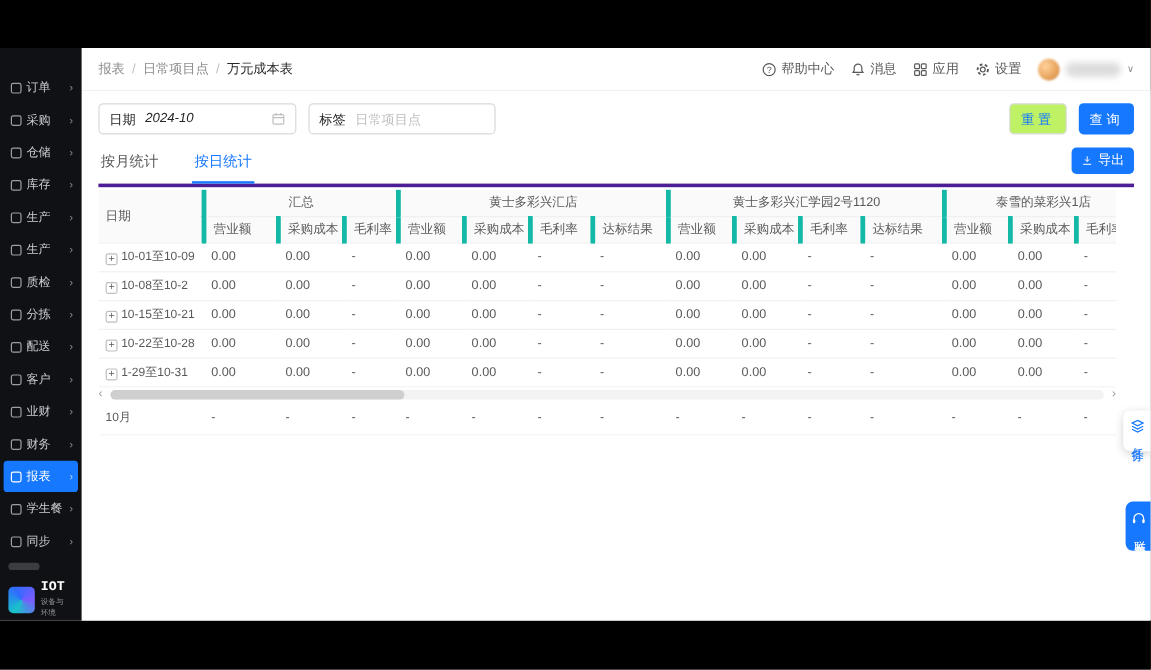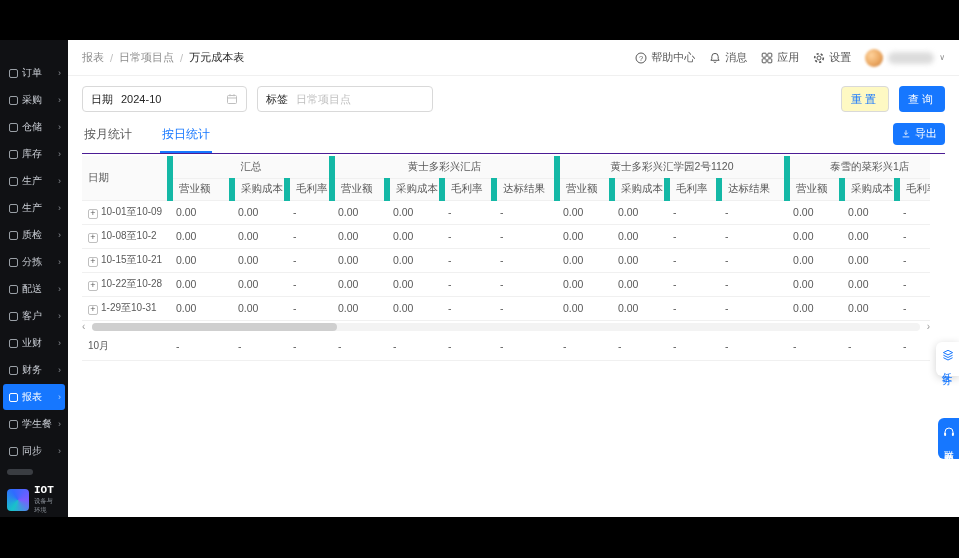--- a/index.html
+++ b/index.html
@@ -41,47 +41,47 @@
             background:radial-gradient(circle at 35% 35%,#ffd29b,#e8a35c 60%,#b86a2e); filter:blur(1px); }
   .name-blur { width:46px; height:12px; border-radius:6px; background:#dcdcdc; filter:blur(2.5px); }
   .caret { font-size:8px; color:#8c8c8c; }
 
   .content { flex:1; padding:10px 14px 0; background:#fff; overflow:hidden; }
 
   
   .filters { display:flex; align-items:center; gap:10px; }
   .fbox { display:flex; align-items:center; height:26px; border:1px solid #d9d9d9; border-radius:4px;
           padding:0 8px; font-size:11px; gap:8px; background:#fff; cursor:pointer; }
-  .fbox-date { width:165px; } .fbox-company { width:170px; } .fbox-tag { width:176px; }
+  .fbox-date { width:165px; } .fbox-company { width:170px; } .fbox-tag { width:156px; }
   .flabel { color:#262626; flex-shrink:0; }
-  .fvalue { color:#262626; }
+  .fvalue { color:#262626;font-style:italic; }
   .fplaceholder { color:#bfbfbf; }
   .ficon { margin-left:auto; display:flex; }
   .spacer { flex:1; }
   .btn { height:26px; border-radius:4px; font-size:11px; display:flex; align-items:center; cursor:pointer; }
-  .btn-reset { padding:12px 9px; border:1px solid #d9d9d9; background:#fef9c3; color:#1677ff; letter-spacing:3px; }
+  .btn-reset { padding:12px 9px; border:1px solid #d9d9d9; background:#bef264; color:#1677ff; letter-spacing:3px; }
   .btn-query { padding:0 9px; border:none; background:#1677ff; color:#fff; letter-spacing:3px; }
 
   
   .notice { margin-top:12px; height:24px; background:#e8f3ff; border:1px solid #b9dcff; border-radius:4px;
             display:flex; align-items:center; gap:6px; padding:0 10px; font-size:11px; color:#333; }
 
   
-  .tabs-row { margin-top:6px; display:flex; align-items:center; border-bottom:1px solid #4c1d95;justify-content:flex-end; }
+  .tabs-row { margin-top:6px; display:flex; align-items:center; border-bottom:3px solid #4c1d95;justify-content:flex-end; }
   .tab { font-size:12px; color:#595959; padding:8px 2px 8px; margin-right:26px; cursor:pointer;
          border-bottom:2px solid transparent; }
   .tab.active { color:#1677ff; border-bottom-color:#1677ff; }
   .btn-export { margin-left:auto; margin-bottom:4px; height:22px; padding:0 8px; background:#1677ff; color:#fff;
                 border-radius:4px; font-size:11px; display:flex; align-items:center; gap:4px; cursor:pointer; }
 
   
   .table-wrap { margin-top:2px; }
   .tclip { width:848px; overflow:hidden; }
   table { border-collapse:collapse; table-layout:fixed; width:870px; font-size:10.5px; color:#595959; }
-  thead th { background:#fafafa; border-bottom:1px solid #f0f0f0; border-right:6px solid #14b8a6;
+  thead th { background:#fafafa; border-bottom:1px solid #f0f0f0; border-right:4px solid #14b8a6;
              font-weight:normal; height:22px; padding:0 6px; white-space:nowrap; overflow:hidden; }
   th.group { text-align:center; }
   th.sub, th.date-th { text-align:left; }
   tbody td { border-bottom:1px solid #f0f0f0; height:24px; padding:0 6px; white-space:nowrap; overflow:hidden; }
   .date-cell { font-size:10px; }
   .plus-box { display:inline-flex; width:10px; height:10px; border:1px solid #bfbfbf; border-radius:2px;
               align-items:center; justify-content:center; font-size:9px; line-height:1; color:#595959;
               margin-right:3px; background:#fff; cursor:pointer; vertical-align:-1px; }
   .sum-table td { height:28px; }
 

